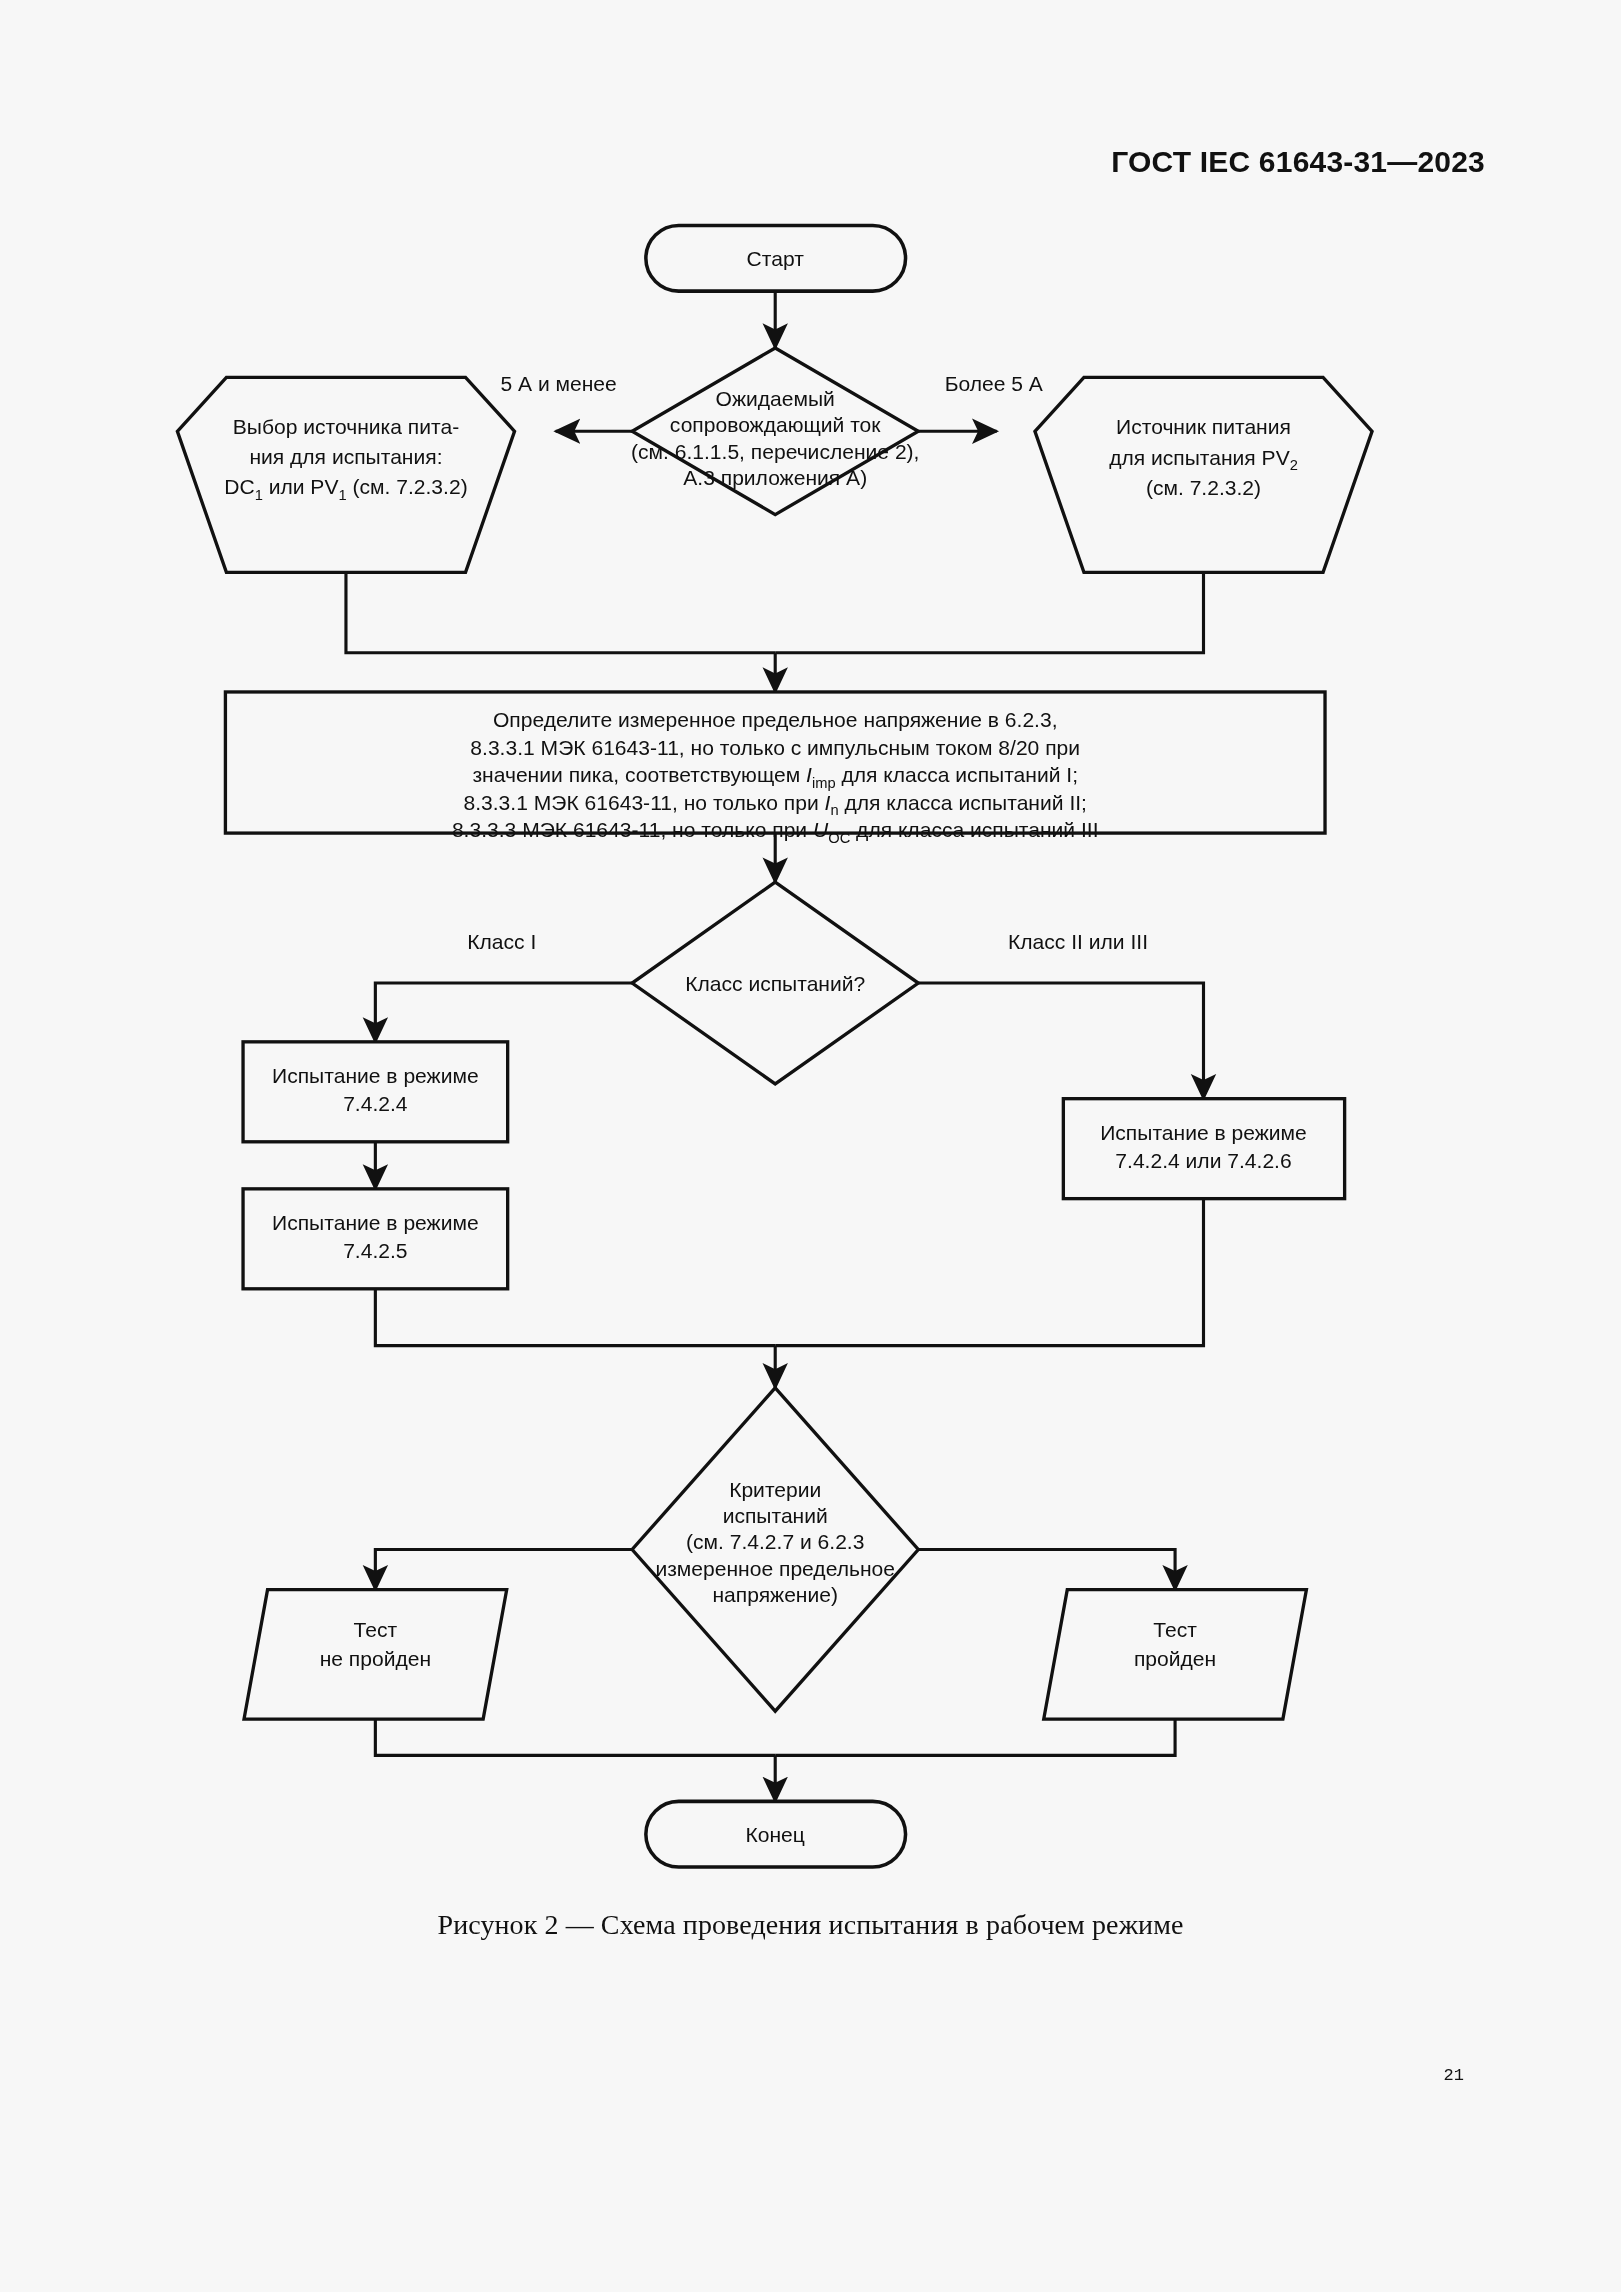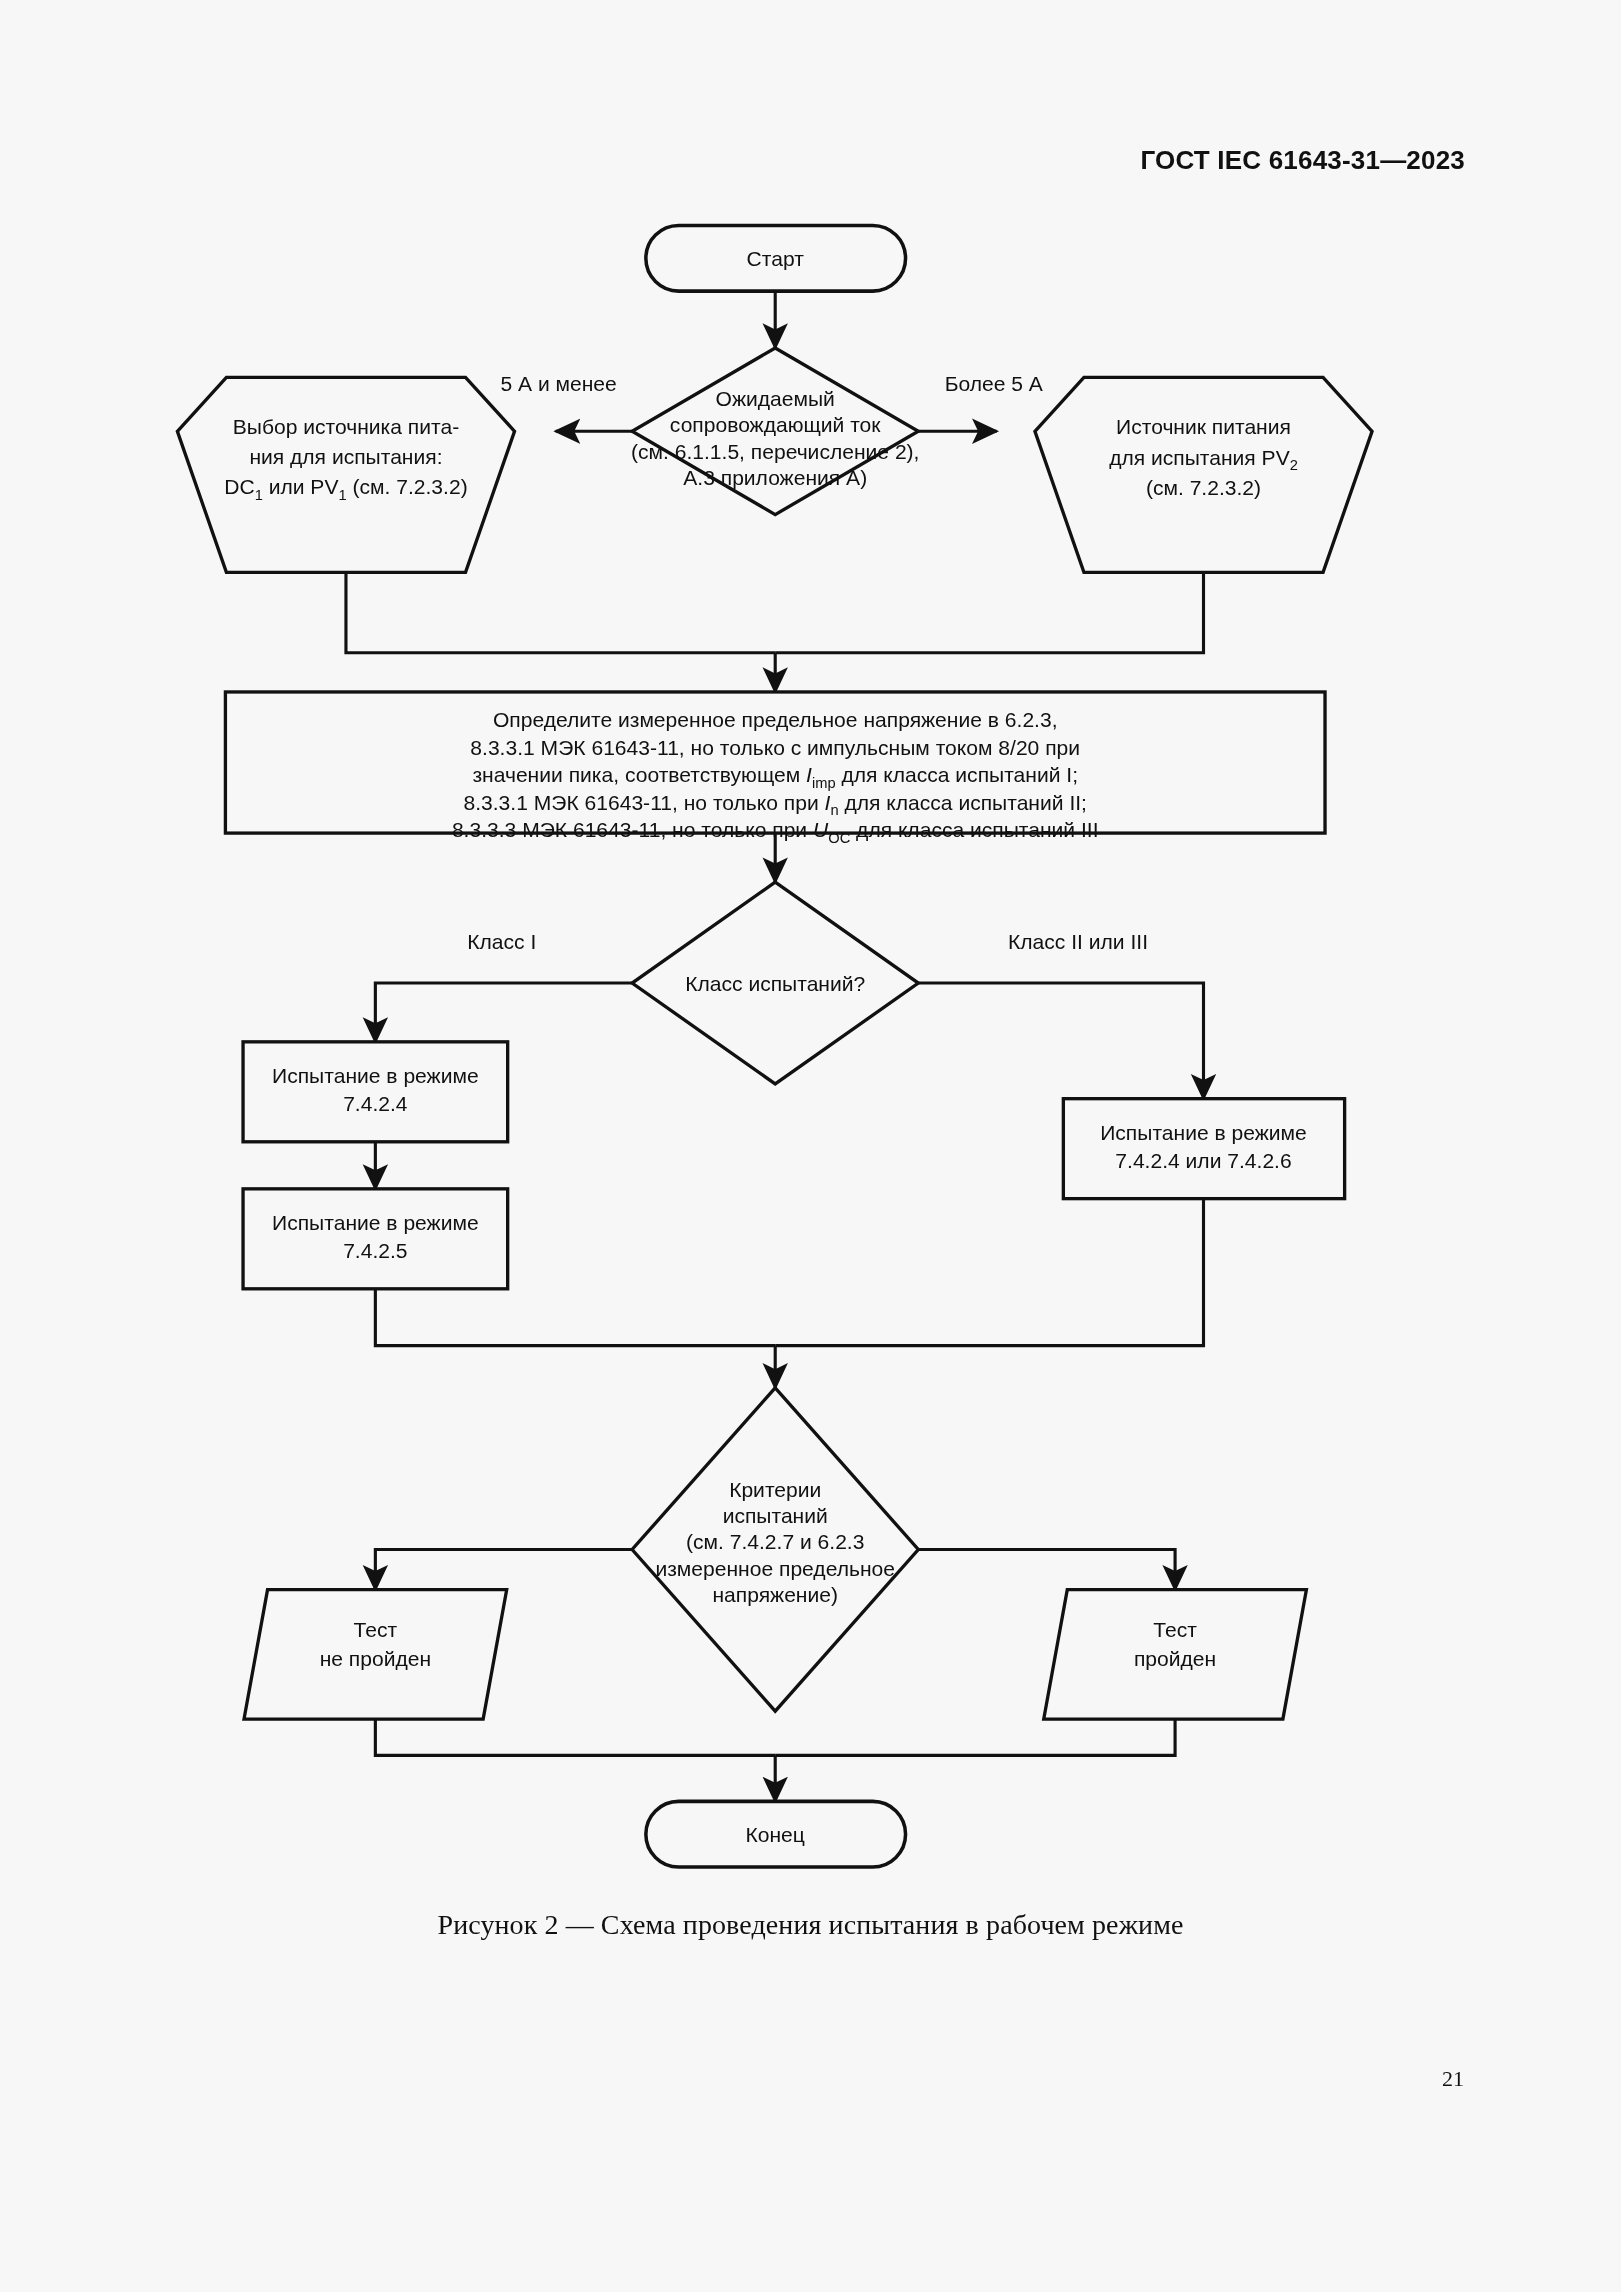--- a/index.html
+++ b/index.html
@@ -17,23 +17,23 @@
     overflow: hidden;
   }
   .page {
     position: absolute;
     inset: 0;
     background: #f7f7f7;
   }
   .doc-header {
     position: absolute;
     top: 145px;
-    right: 156px;
+    right: 136px;
     font-family: "Liberation Sans", sans-serif;
-    font-size: 26px;
+    font-size: 30px;
     font-weight: bold;
     letter-spacing: 0.2px;
     white-space: nowrap;
   }
   .figure-wrap {
     position: absolute;
     top: 196px;
     left: 0;
     width: 1621px;
     height: 1725px;
@@ -81,22 +81,22 @@
     width: 1621px;
     text-align: center;
     font-family: "Liberation Serif", serif;
     font-size: 28px;
     letter-spacing: 0.1px;
   }
   .page-number {
     position: absolute;
     top: 2066px;
     right: 157px;
-    font-family: Liberation Serif, serif;
-    font-size: 22px;
+    font-family: Liberation Mono, monospace;
+    font-size: 17px;
   }
 </style>
 </head>
 <body>
 
 <div class="page">
 
   <div class="doc-header">ГОСТ IEC 61643-31—2023</div>
 
   <div class="figure-wrap">

